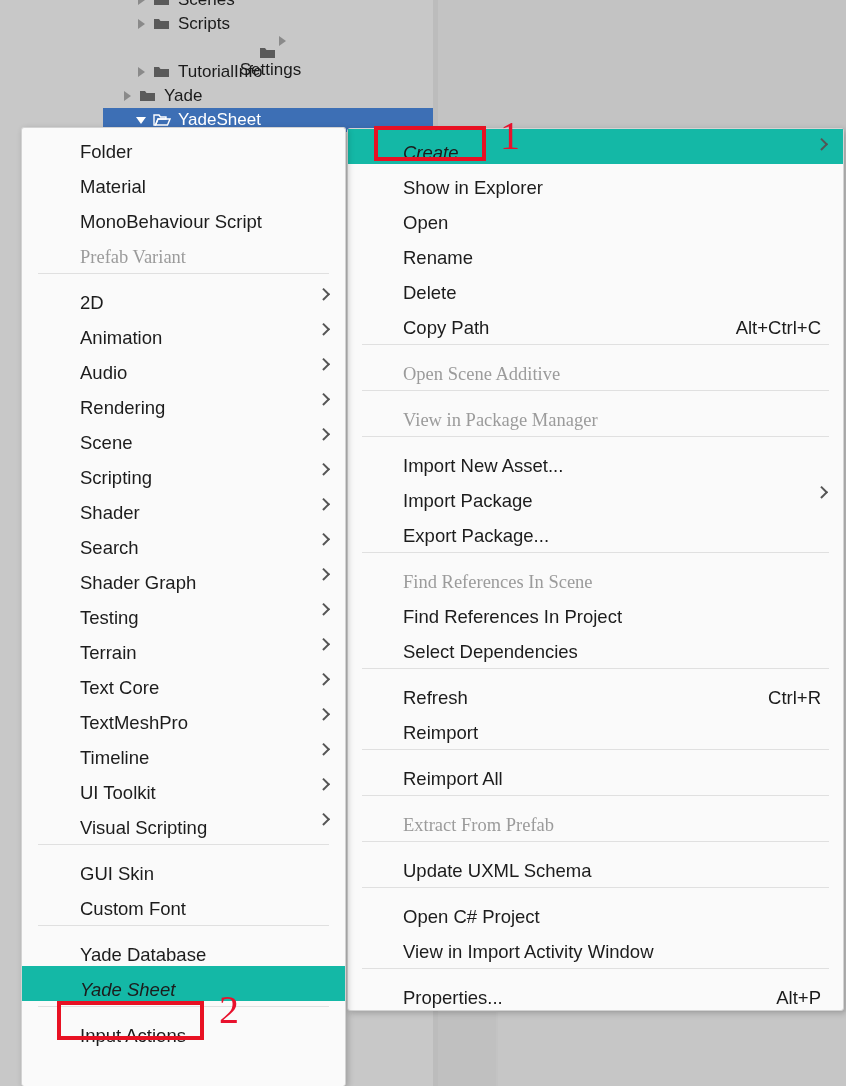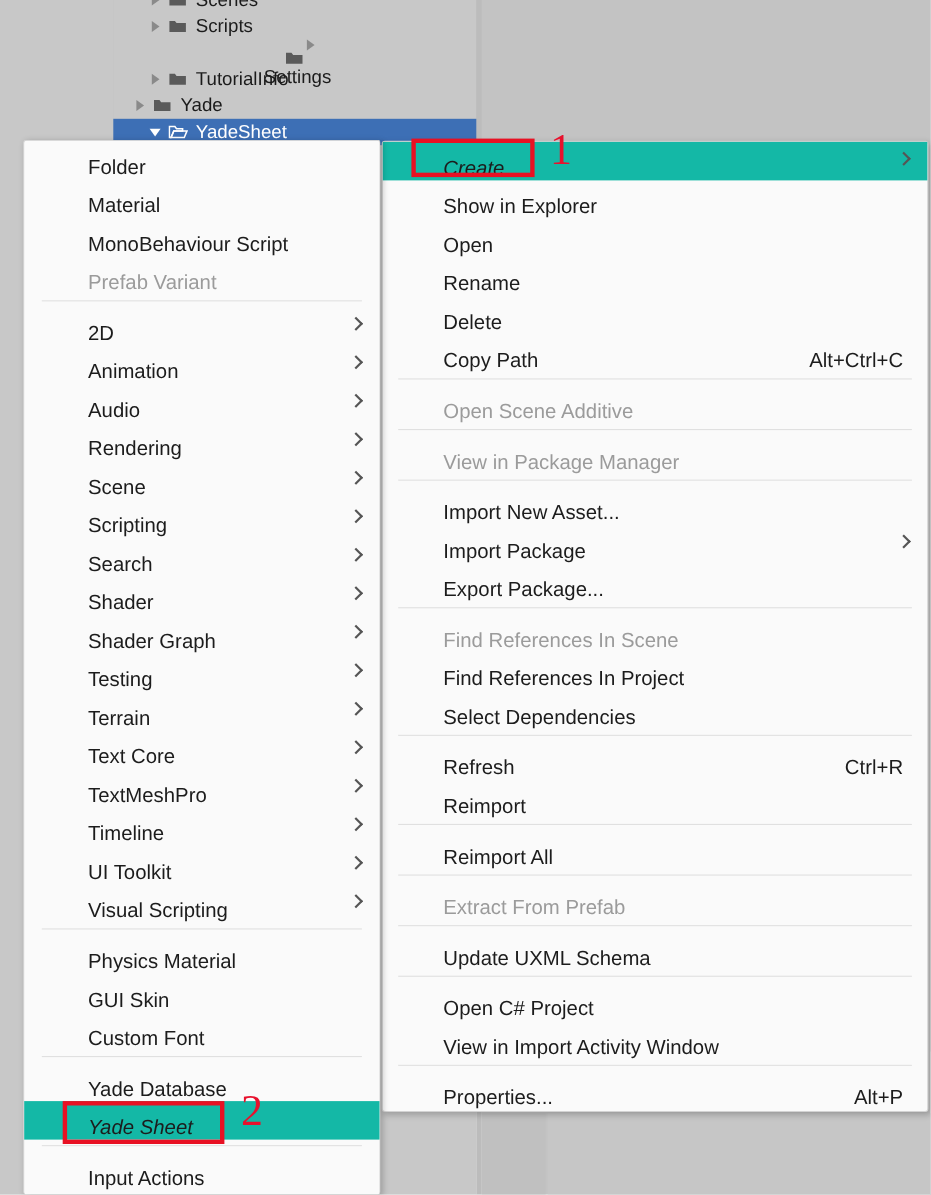--- a/index.html
+++ b/index.html
@@ -78,21 +78,21 @@
   .mi {
     position: relative;
     display: flex; align-items: flex-end;
     height: 35px;
     padding-left: 58px; padding-right: 22px;
     font-size: 18.5px;
     color: #1c1c1c;
     white-space: nowrap;
   }
   #context-menu .mi { padding-left: 55px; height: 35px; }
-  .mi.disabled { color: #9b9b9b; }
+  .mi.disabled { color: #9b9b9b; font-family: Liberation Serif, serif; }
   .mi.hover { background: #14b8a6; font-style: italic; }
   .mi .shortcut {
     margin-left: auto;
     font-size: 18.5px;
     color: #1c1c1c;
   }
   .mi .chev {
     position: absolute; right: 20px; top: 50%;
     transform: translateY(-50%);
     width: 9px; height: 9px;
@@ -335,28 +335,28 @@
       </div>
       <div class="mi">
         <span>Scene</span>
         <span class="chev"></span>
       </div>
       <div class="mi">
         <span>Scripting</span>
         <span class="chev"></span>
       </div>
       <div class="mi">
+        <span>Shader</span>
+        <span class="chev"></span>
+      </div>
+      <div class="mi">
         <span>Search</span>
         <span class="chev"></span>
       </div>
       <div class="mi">
-        <span>Shader</span>
-        <span class="chev"></span>
-      </div>
-      <div class="mi">
         <span>Shader Graph</span>
         <span class="chev"></span>
       </div>
       <div class="mi">
         <span>Testing</span>
         <span class="chev"></span>
       </div>
       <div class="mi">
         <span>Terrain</span>
         <span class="chev"></span>
@@ -375,23 +375,20 @@
       </div>
       <div class="mi">
         <span>UI Toolkit</span>
         <span class="chev"></span>
       </div>
       <div class="mi">
         <span>Visual Scripting</span>
         <span class="chev"></span>
       </div>
       <div class="sep"></div>
-      <div class="mi">
-        <span>Physics Material</span>
-      </div>
       <div class="mi">
         <span>GUI Skin</span>
       </div>
       <div class="mi">
         <span>Custom Font</span>
       </div>
       <div class="sep"></div>
       <div class="mi">
         <span>Yade Database</span>
       </div>

